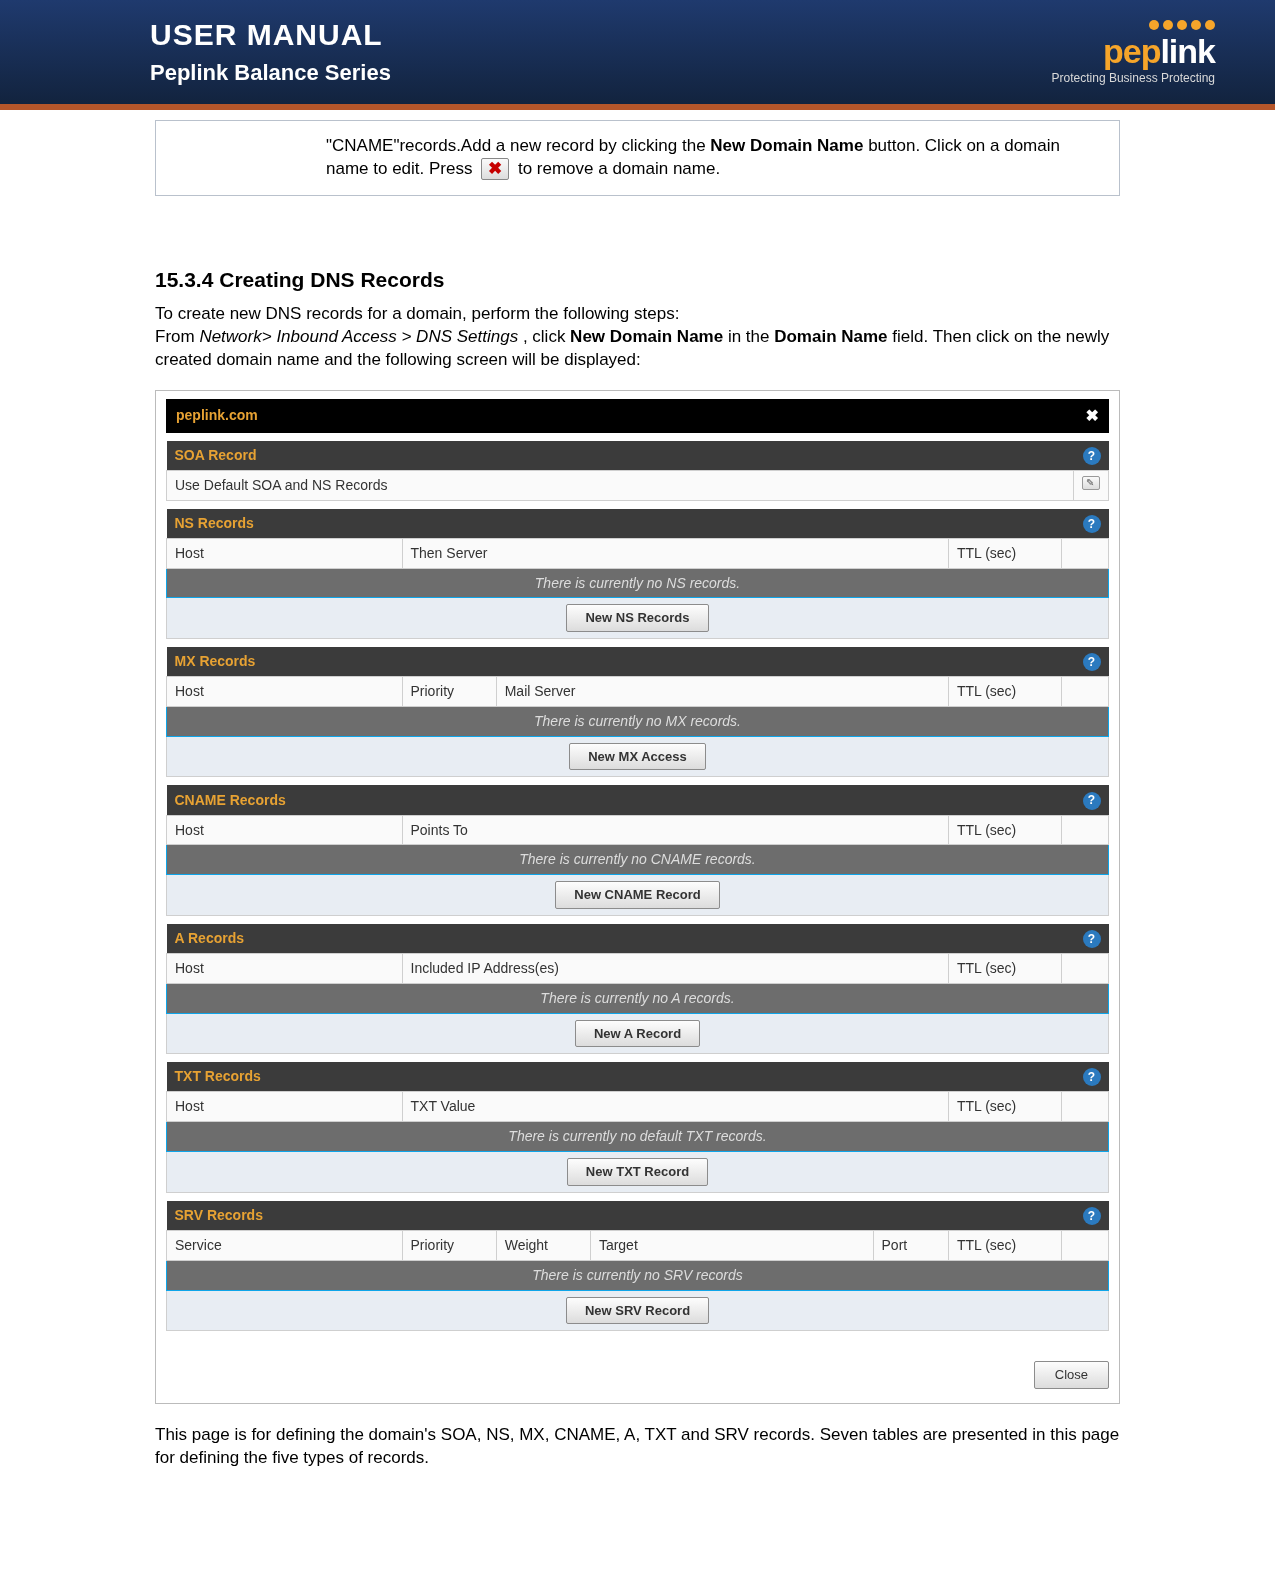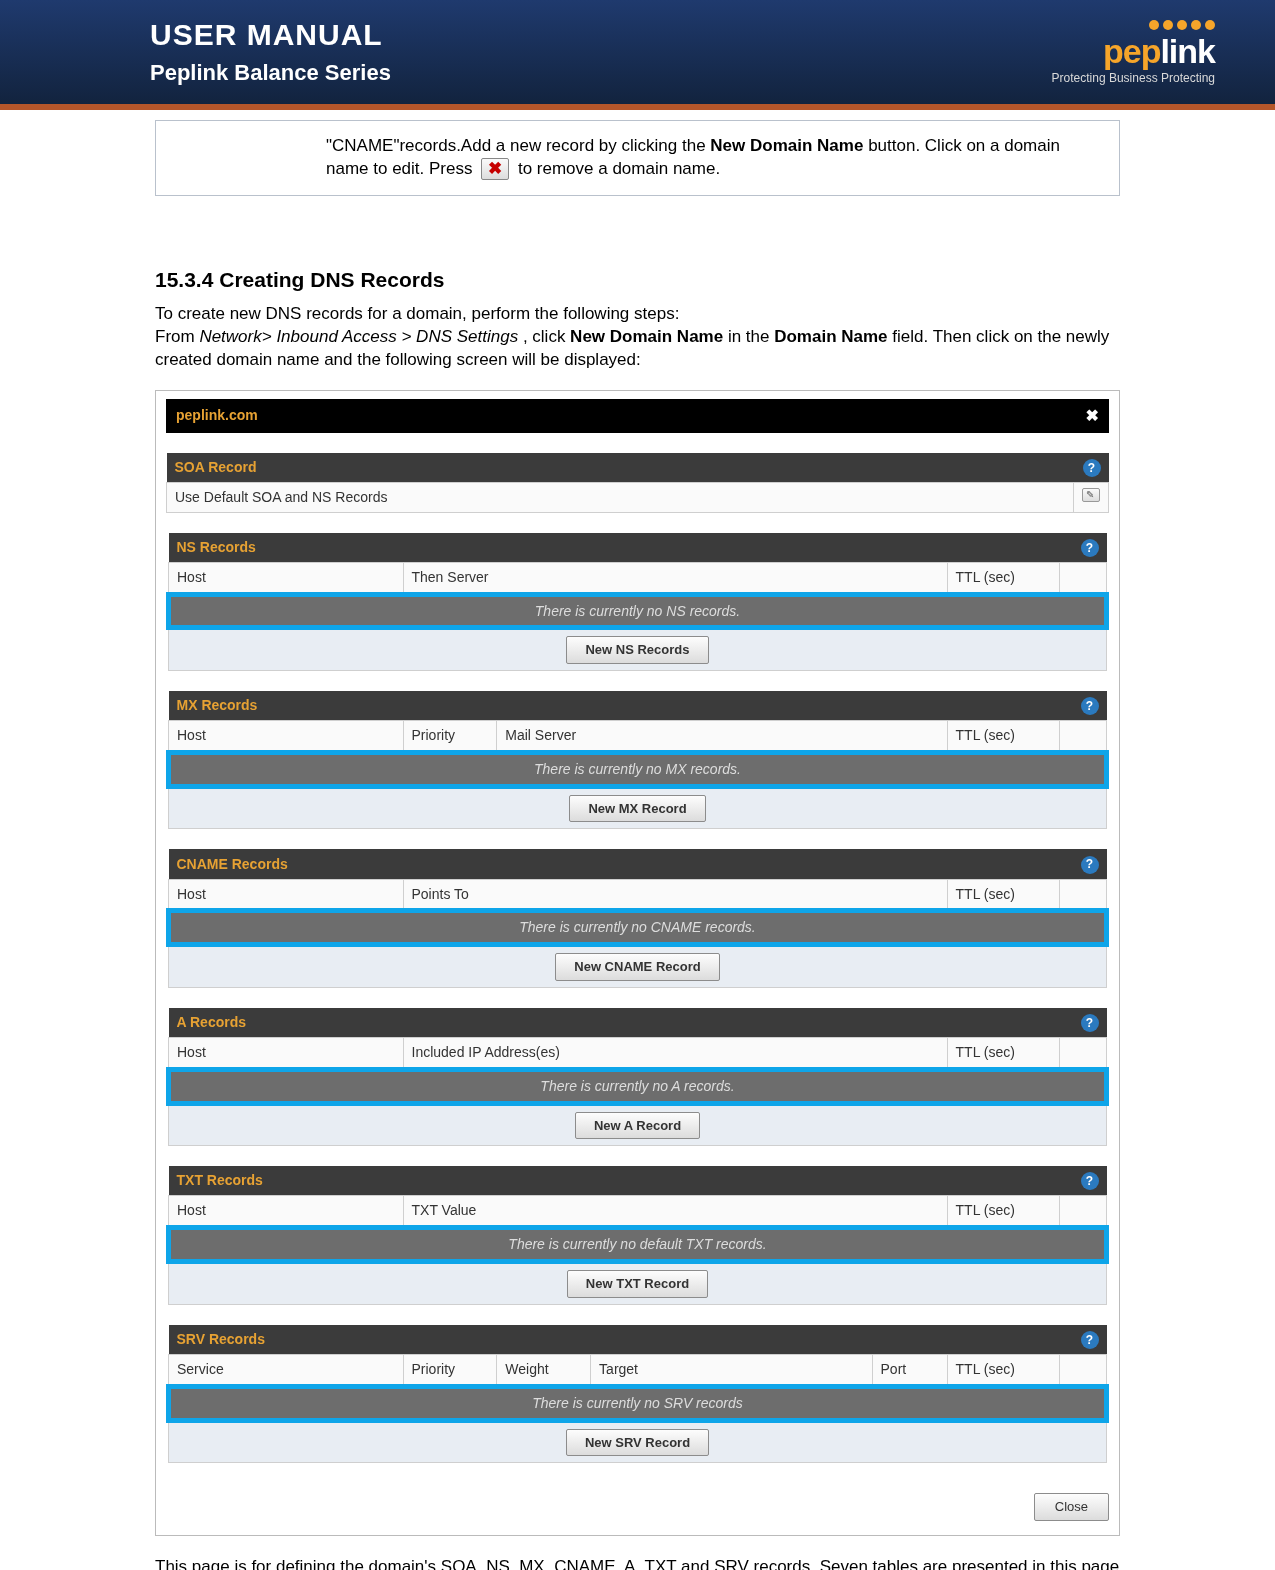--- a/index.html
+++ b/index.html
@@ -73,39 +73,39 @@
     color:#e7a233;
     font-weight:bold;
     padding:6px 10px;
     display:flex; justify-content:space-between; align-items:center;
   }
   .dns-title .close-x { color:#fff; font-weight:bold; font-size:16px; cursor:pointer; }
 
   .tbl {
     width:100%;
     border-collapse:collapse;
-    margin-top:20px;
+    margin-top:8px;
   }
   .tbl .hdr-row td {
     background:#3b3b3b; color:#e7a233; font-weight:bold; padding:5px 8px;
   }
   .tbl .hdr-row td.help {
     width:26px; text-align:right; color:#2b7abf;
   }
   .help-ic {
     display:inline-flex; width:18px; height:18px; border-radius:50%;
     background:#2b7abf; color:#fff; font-size:12px; font-weight:bold;
     align-items:center; justify-content:center;
   }
   .tbl .col-row td {
     border:1px solid #cfcfcf; background:#fafafa; padding:5px 8px;
   }
   .tbl .empty-row td {
     background:#6d6d6d; color:#ddd; font-style:italic; text-align:center;
-    padding:5px 8px; border:5px solid #0ea5e9;
+    padding:5px 8px; border:1px solid #0ea5e9;
   }
   .tbl .btn-row td {
     background:#e8edf3; text-align:center; padding:6px;
     border:1px solid #cfcfcf;
   }
   .btn {
     display:inline-block;
     background:linear-gradient(#fdfdfd,#dcdcdc);
     border:1px solid #8c8c8c;
     padding:4px 18px;
@@ -225,21 +225,21 @@
         <td style="width:25%">Host</td>
         <td style="width:10%">Priority</td>
         <td>Mail Server</td>
         <td style="width:12%">TTL (sec)</td>
         <td style="width:5%"></td>
       </tr>
       <tr class="empty-row">
             <td colspan="5">There is currently no MX records.</td>
           </tr>
       <tr class="btn-row">
-            <td colspan="5"><span class="btn">New MX Record</span></td>
+            <td colspan="5"><span class="btn">New MX Access</span></td>
           </tr>
     </tbody>
       </table>
 
     <table class="tbl">
       <tbody>
           <tr class="hdr-row">
         <td colspan="3">CNAME Records</td>
         <td class="help"><span class="help-ic">?</span></td>
       </tr>

